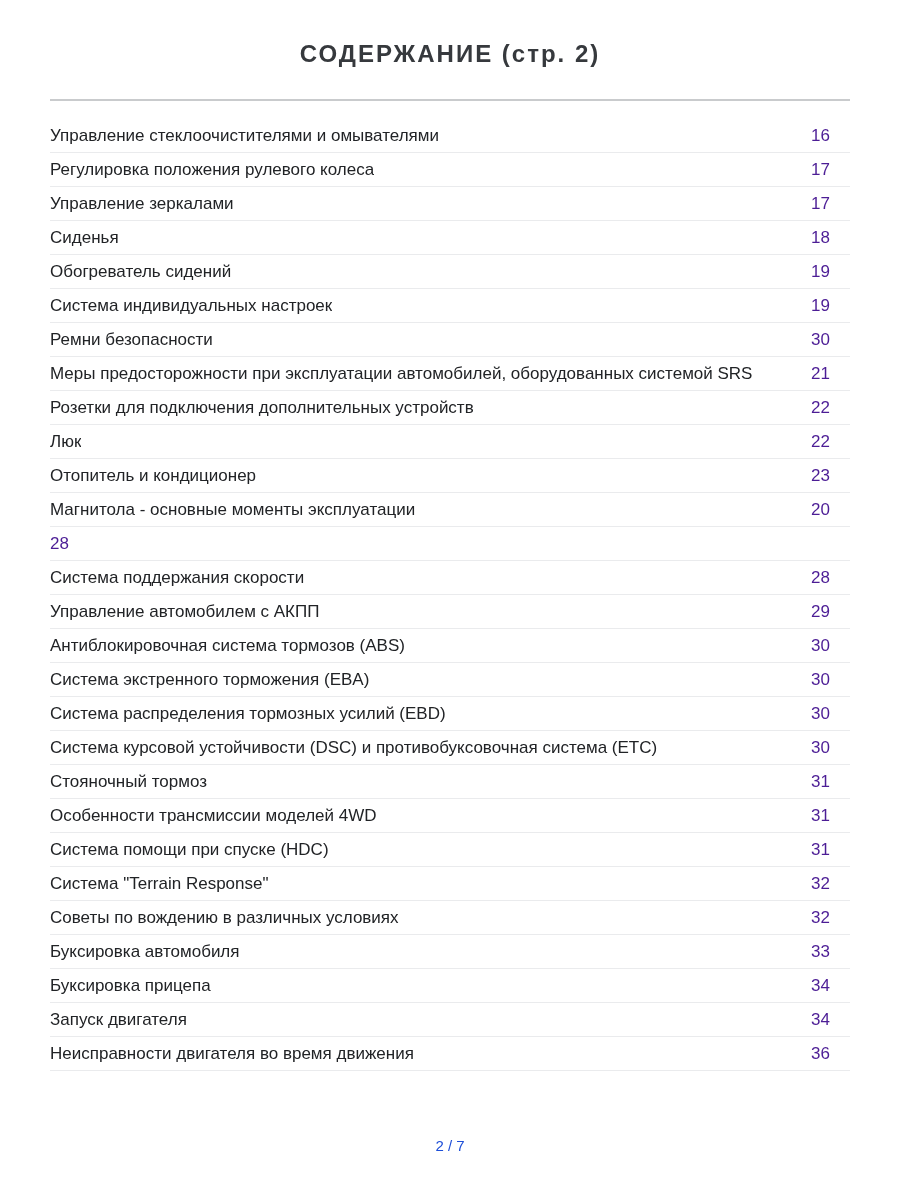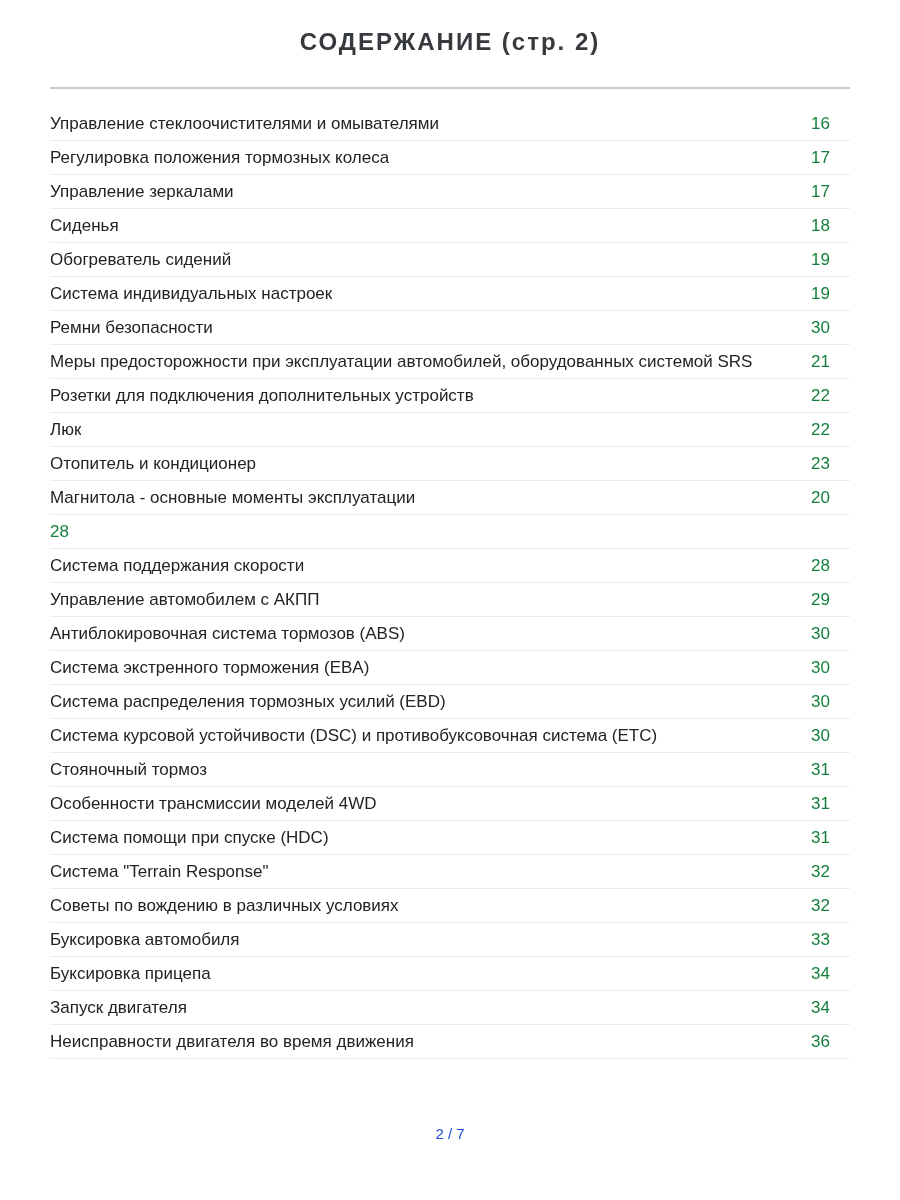--- a/index.html
+++ b/index.html
@@ -14,21 +14,21 @@
   .page {
     width: 900px;
     height: 1200px;
     background: #ffffff;
   }
   .content {
     width: 800px;
     margin: 0 auto;
   }
   .toc-title {
-    margin-top: 28px;
+    margin-top: 40px;
     text-align: center;
     font-size: 24px;
     line-height: 28px;
     font-weight: 700;
     letter-spacing: 2px;
     color: #36393d;
   }
   .top-divider {
     height: 2px;
     background: #c9cbcd;
@@ -47,21 +47,21 @@
     border-bottom: 1px solid #eaebed;
     padding-right: 20px;
     font-size: 17px;
   }
   .toc-entry-title {
     color: #212326;
     white-space: nowrap;
     overflow: hidden;
   }
   .toc-entry-page {
-    color: #15803d;
+    color: #4c1d95;
     flex-shrink: 0;
   }
   .page-footer {
     margin-top: 66px;
     text-align: center;
     font-size: 15px;
     color: #1d4ed8;
   }
 </style>
 </head>
@@ -71,21 +71,21 @@
   <div class="content">
     <h1 class="toc-title">СОДЕРЖАНИЕ (стр. 2)</h1>
     <div class="top-divider"></div>
     <ul class="toc-list">
   <li>
     <span class="toc-entry-title">Управление стеклоочистителями и омывателями</span>
     <span class="toc-entry-page">16</span>
   </li>
 
   <li>
-    <span class="toc-entry-title">Регулировка положения тормозных колеса</span>
+    <span class="toc-entry-title">Регулировка положения рулевого колеса</span>
     <span class="toc-entry-page">17</span>
   </li>
 
   <li>
     <span class="toc-entry-title">Управление зеркалами</span>
     <span class="toc-entry-page">17</span>
   </li>
 
   <li>
     <span class="toc-entry-title">Сиденья</span>

